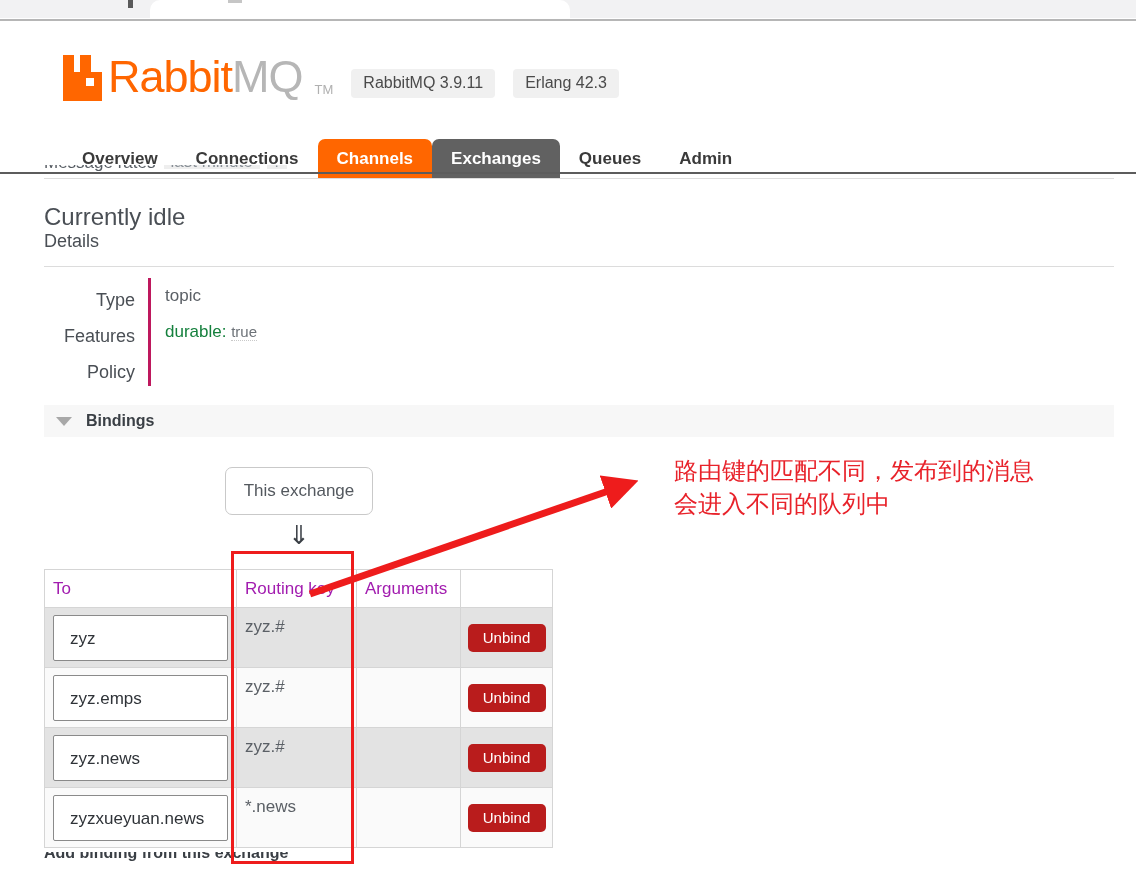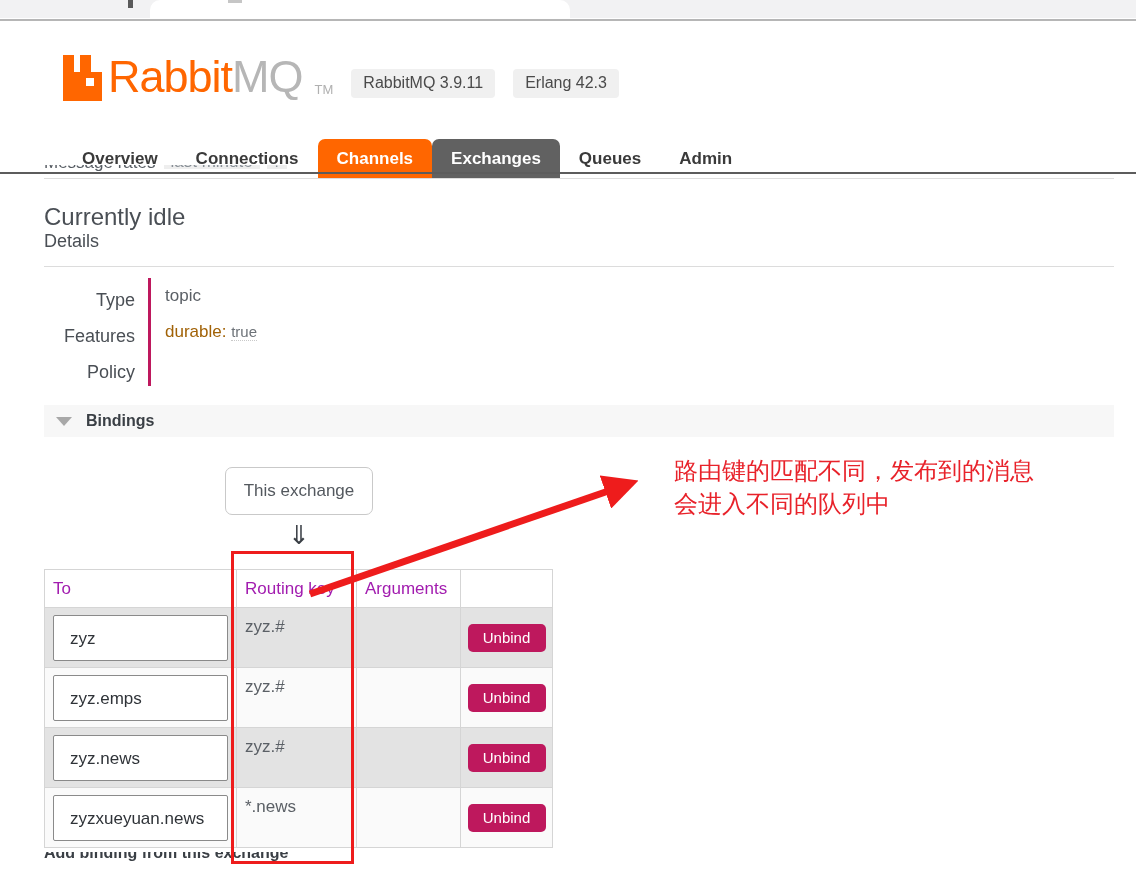--- a/index.html
+++ b/index.html
@@ -246,21 +246,21 @@
   }
   .detail-value {
     flex: 1;
     border-left: 3px solid #be185d;
     padding: 7px 0 7px 14px;
     font-size: 17px;
     color: #5b6066;
     line-height: 22px;
     min-height: 36px;
   }
-  .feature-key { color: #a16207; font-size: 17px; margin-top: 48px; }
+  .feature-key { color: #15803d; font-size: 17px; margin-top: 48px; }
   .feature-val {
     color: #6d7278;
     font-size: 15px;
     border-bottom: 1px dotted #c9c9c9;
   }
 
   
   #bindings-bar {
     position: absolute;
     left: 44px; top: 382px;
@@ -358,21 +358,21 @@
     padding-left: 8px !important;
     font-size: 17px;
     color: #5b6066;
     vertical-align: top !important;
     padding-top: 9px !important;
   }
   .unbind-btn {
     display: block;
     margin: 0 auto;
     width: 78px; height: 28px;
-    background: #be185d;
+    background: #b91c1c;
     border: none;
     border-radius: 5px;
     color: #ffffff;
     font-size: 15px;
     font-family: "Liberation Sans", sans-serif;
     cursor: pointer;
     line-height: 28px;
     padding: 0;
   }
 

